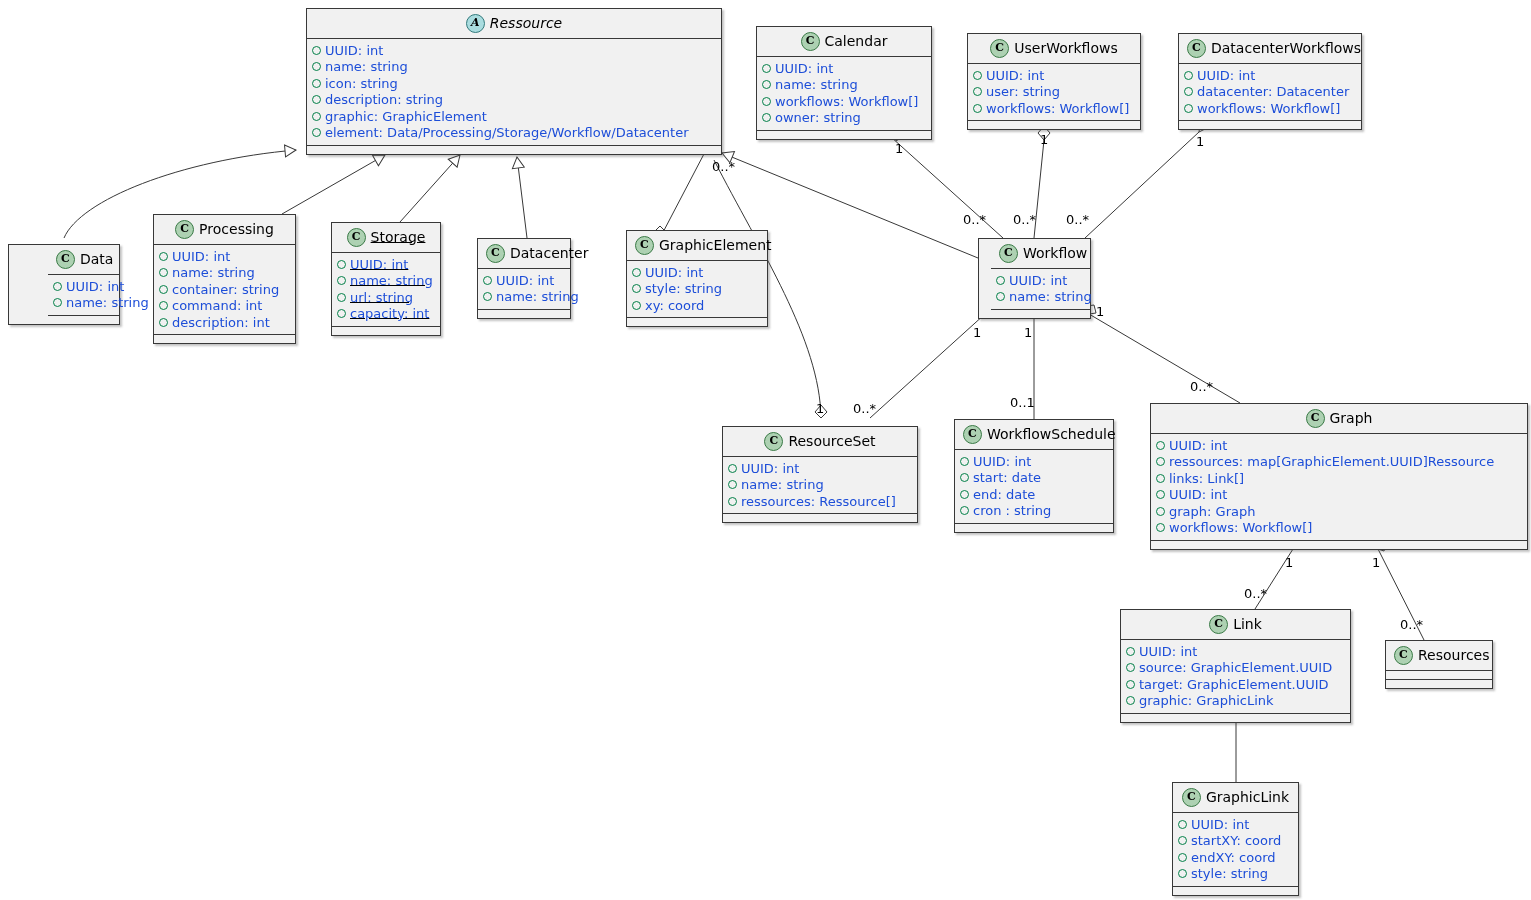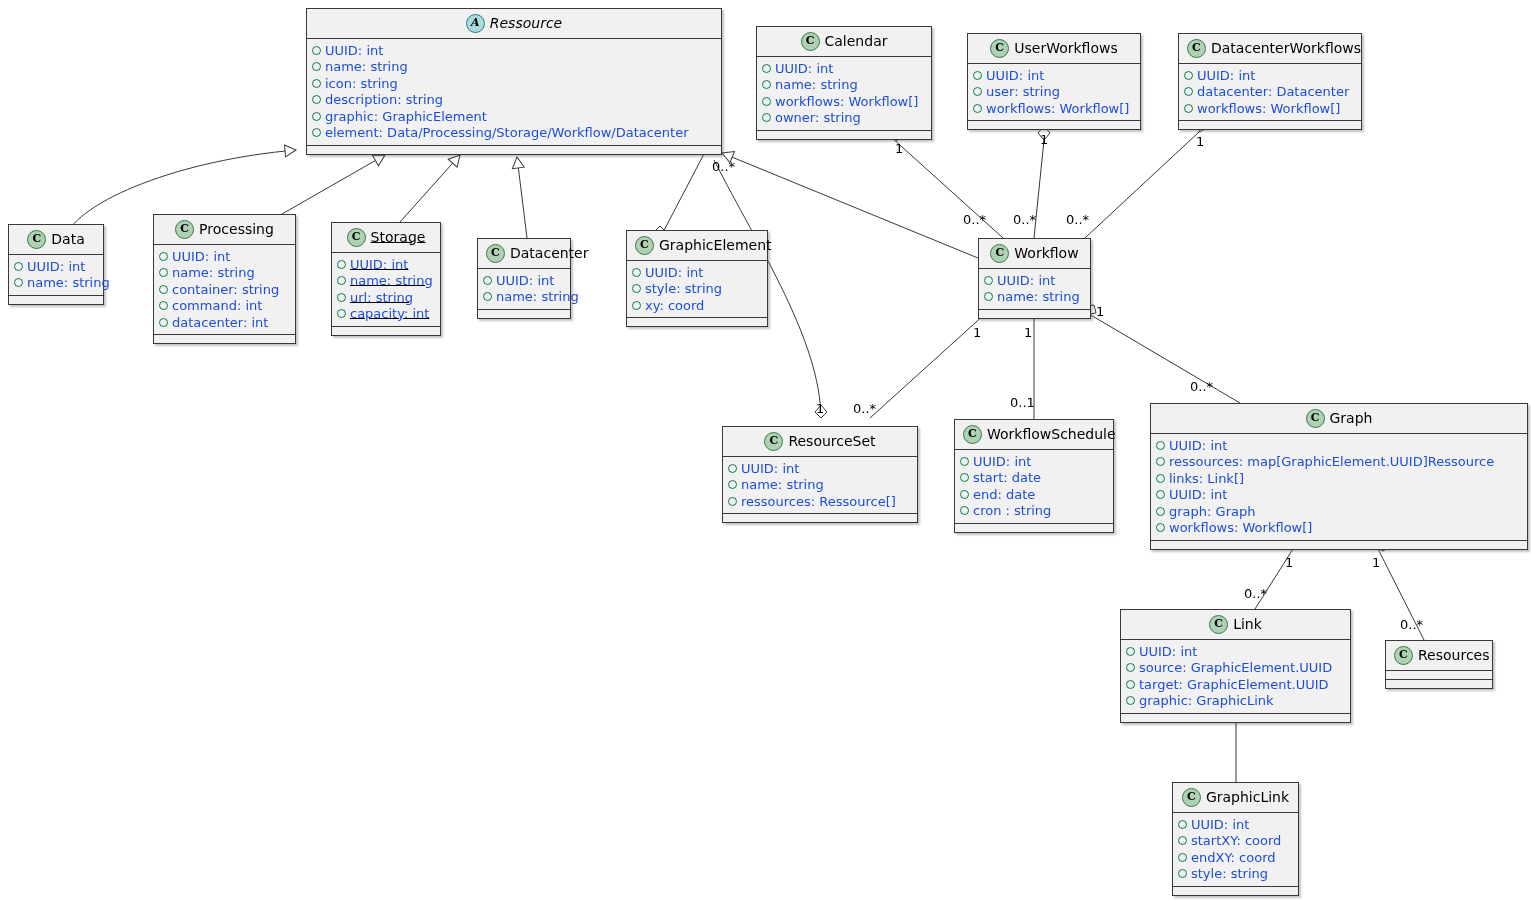--- a/index.html
+++ b/index.html
@@ -198,36 +198,36 @@
       </div>
       <div class="uml-class" style="left: 1178px; top: 33px; width: 184px;">
         <div class="uml-header"><span class="stereo">C</span><span class="cname">DatacenterWorkflows</span></div>
         <div class="uml-attrs">
           <div class="attr"><span class="vis"></span><span class="atext">UUID: int</span></div>
           <div class="attr"><span class="vis"></span><span class="atext">datacenter: Datacenter</span></div>
           <div class="attr"><span class="vis"></span><span class="atext">workflows: Workflow[]</span></div>
         </div>
         <div class="uml-footer"></div>
       </div>
-      <div class="uml-class" style="left: 8px; top: 224px; width: 96px;">
+      <div class="uml-class" style="left: 8px; top: 244px; width: 112px; padding-left: 39px;">
         <div class="uml-header"><span class="stereo">C</span><span class="cname">Data</span></div>
         <div class="uml-attrs">
           <div class="attr"><span class="vis"></span><span class="atext">UUID: int</span></div>
           <div class="attr"><span class="vis"></span><span class="atext">name: string</span></div>
         </div>
         <div class="uml-footer"></div>
       </div>
       <div class="uml-class" style="left: 153px; top: 214px; width: 143px;">
         <div class="uml-header"><span class="stereo">C</span><span class="cname">Processing</span></div>
         <div class="uml-attrs">
           <div class="attr"><span class="vis"></span><span class="atext">UUID: int</span></div>
           <div class="attr"><span class="vis"></span><span class="atext">name: string</span></div>
           <div class="attr"><span class="vis"></span><span class="atext">container: string</span></div>
           <div class="attr"><span class="vis"></span><span class="atext">command: int</span></div>
-          <div class="attr"><span class="vis"></span><span class="atext">datacenter: int</span></div>
+          <div class="attr"><span class="vis"></span><span class="atext">description: int</span></div>
         </div>
         <div class="uml-footer"></div>
       </div>
       <div class="uml-class" style="left: 331px; top: 222px; width: 110px; text-decoration: underline;">
         <div class="uml-header"><span class="stereo">C</span><span class="cname">Storage</span></div>
         <div class="uml-attrs">
           <div class="attr"><span class="vis"></span><span class="atext">UUID: int</span></div>
           <div class="attr"><span class="vis"></span><span class="atext">name: string</span></div>
           <div class="attr"><span class="vis"></span><span class="atext">url: string</span></div>
           <div class="attr"><span class="vis"></span><span class="atext">capacity: int</span></div>
@@ -244,21 +244,21 @@
       </div>
       <div class="uml-class" style="left: 626px; top: 230px; width: 142px;">
         <div class="uml-header"><span class="stereo">C</span><span class="cname">GraphicElement</span></div>
         <div class="uml-attrs">
           <div class="attr"><span class="vis"></span><span class="atext">UUID: int</span></div>
           <div class="attr"><span class="vis"></span><span class="atext">style: string</span></div>
           <div class="attr"><span class="vis"></span><span class="atext">xy: coord</span></div>
         </div>
         <div class="uml-footer"></div>
       </div>
-      <div class="uml-class" style="left: 978px; top: 238px; width: 113px;">
+      <div class="uml-class" style="left: 978px; top: 238px; width: 113px; padding-left: 12px;">
         <div class="uml-header"><span class="stereo">C</span><span class="cname">Workflow</span></div>
         <div class="uml-attrs">
           <div class="attr"><span class="vis"></span><span class="atext">UUID: int</span></div>
           <div class="attr"><span class="vis"></span><span class="atext">name: string</span></div>
         </div>
         <div class="uml-footer"></div>
       </div>
       <div class="uml-class" style="left: 722px; top: 426px; width: 196px;">
         <div class="uml-header"><span class="stereo">C</span><span class="cname">ResourceSet</span></div>
         <div class="uml-attrs">

